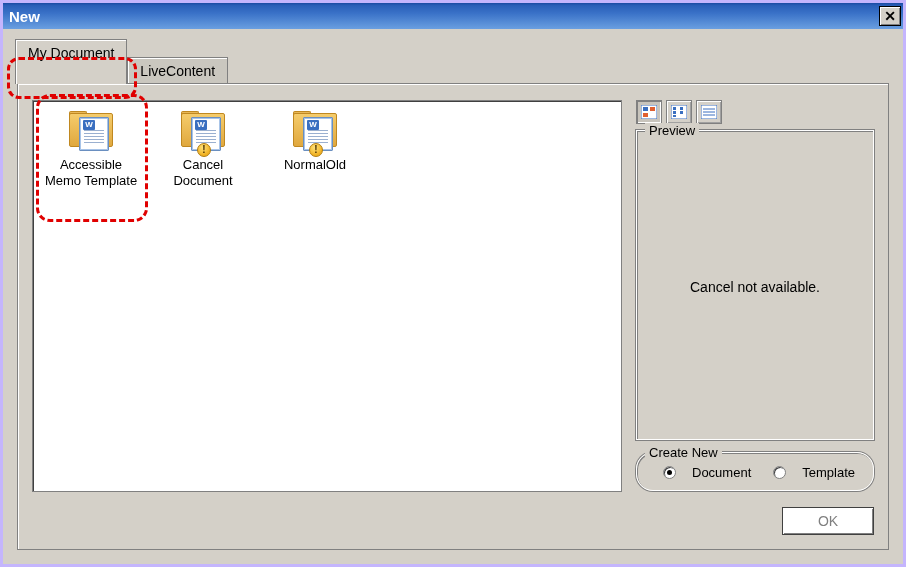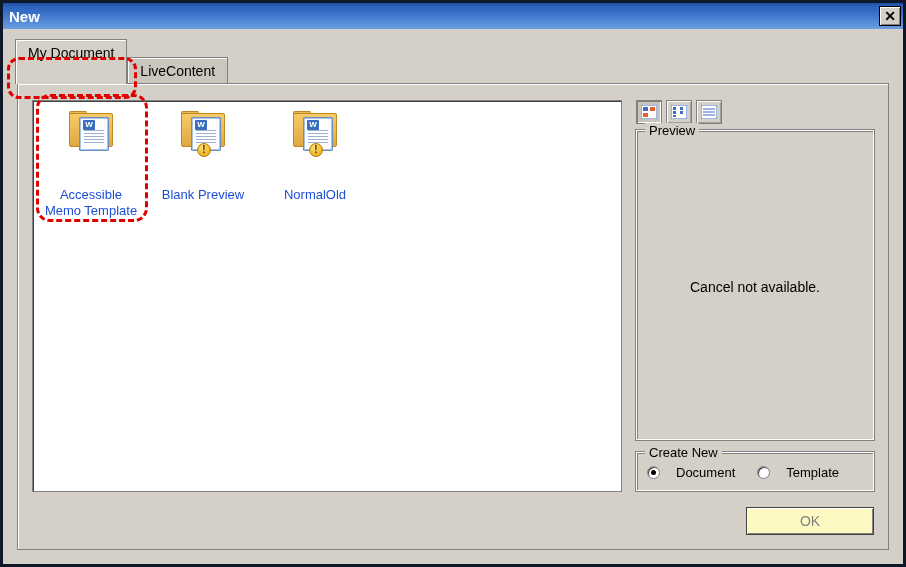--- a/index.html
+++ b/index.html
@@ -7,21 +7,21 @@
     margin: 0;
     padding: 0;
     background: #fff;
     font-family: "Tahoma", "Segoe UI", sans-serif;
     font-size: 12px;
     width: 906px;
     height: 567px;
     overflow: hidden;
   }
   .frame {
-    border: 3px solid #0f172a;
+    border: 3px solid #c4b5fd;
     width: 906px;
     height: 567px;
     display: flex;
     flex-direction: column;
   }
   .titlebar {
     height: 26px;
     background: linear-gradient(to bottom, #1a4ba3 0%, #2a5fb8 10%, #3a72c8 40%, #6a9fe0 100%);
     display: flex;
     align-items: center;
@@ -187,23 +187,22 @@
     color: #4a3000;
     font-weight: bold;
     font-size: 10px;
     line-height: 12px;
     text-align: center;
   }
   .template-label {
     text-align: center;
     font-size: 13px;
     line-height: 16px;
-    color: #1d4ed8;
+    color: #000000;
     word-break: break-word;
-    margin-top: 30px;
   }
   .red-dash-item {
     position: absolute;
     border: 3px dashed #e00000;
     border-radius: 14px;
     pointer-events: none;
     z-index: 20;
   }
   .right-col {
     flex: 1;
@@ -250,23 +249,24 @@
     display: flex;
     align-items: center;
     justify-content: center;
   }
   .preview-text {
     font-size: 14px;
     color: #000;
   }
   .create-box {
     margin-top: 12px;
-    padding: 12px 10px 10px 10px;
+    padding: 12px 10px 10px 26px;
     display: flex;
     gap: 22px;
+    border-radius: 17px;
   }
   .radio-group {
     display: flex;
     align-items: center;
     gap: 16px;
     cursor: pointer;
     font-size: 13px;
   }
   .radio-dot {
     width: 13px; height: 13px;
@@ -283,23 +283,23 @@
     width: 5px; height: 5px;
     background: #000;
     border-radius: 50%;
   }
   .buttons-row {
     display: flex;
     justify-content: flex-end;
     gap: 14px;
   }
   .dlg-btn {
-    width: 128px;
+    width: 92px;
     height: 28px;
-    background: #fef9c3;
+    background: #ffffff;
     border: 1px solid #404040;
     box-shadow: inset 1px 1px 0 #fff, inset -1px -1px 0 #808080;
     font-size: 14px;
     display: flex;
     align-items: center;
     justify-content: center;
     cursor: pointer;
   }
   .dlg-btn.disabled {
     color: #808080;
@@ -352,21 +352,21 @@
 
           <div class="template-item">
             <div class="template-icon">
               <div class="folder-tab"></div>
               <div class="folder-back"></div>
               <div class="paper">
                   <div class="wbadge">W</div>
                 </div>
               <div class="bang">!</div>
             </div>
-            <div class="template-label">Blank Preview</div>
+            <div class="template-label">Cancel Document</div>
           </div>
 
           <div class="template-item">
             <div class="template-icon">
               <div class="folder-tab"></div>
               <div class="folder-back"></div>
               <div class="paper">
                   <div class="wbadge">W</div>
                 </div>
               <div class="bang">!</div>

